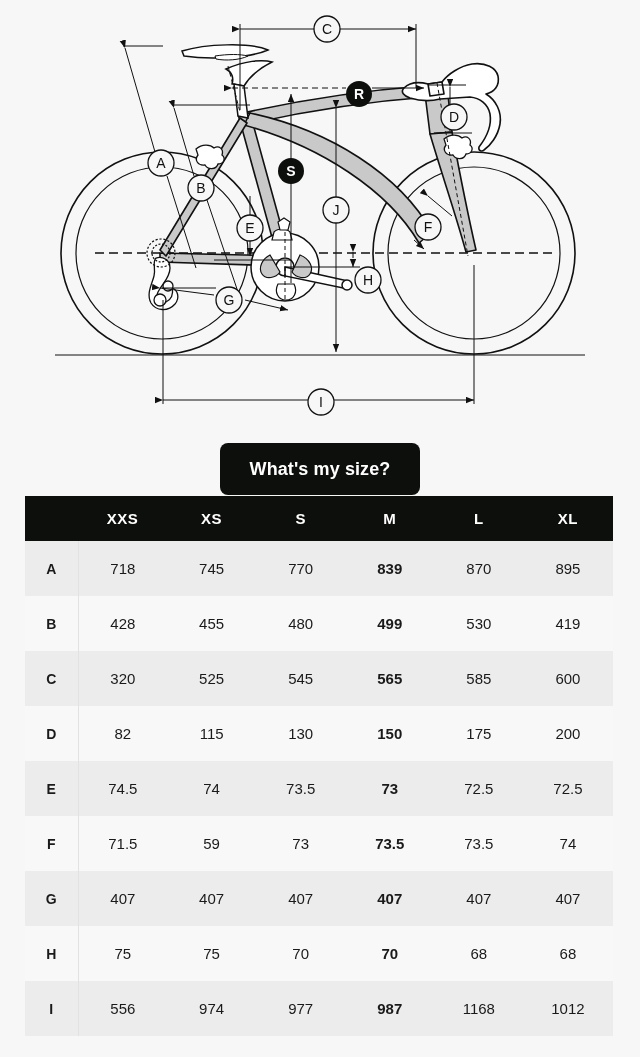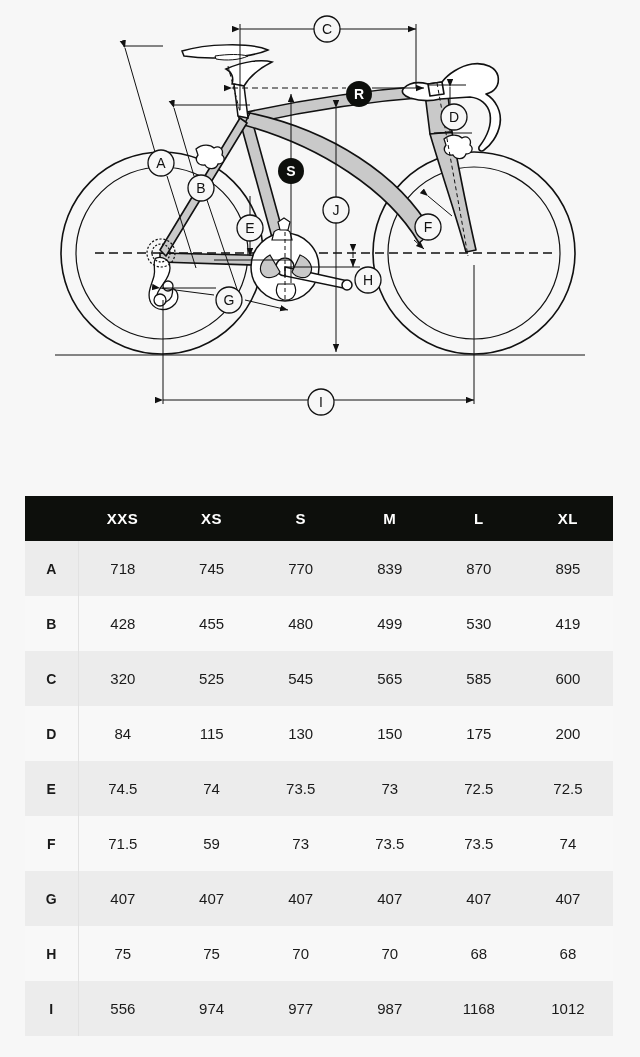--- a/index.html
+++ b/index.html
@@ -75,21 +75,21 @@
     border-right: 0;
   }
   #geo-table tbody tr.odd td { background: #ececec; }
   #geo-table tbody tr.even td { background: #f8f8f8; }
   #geo-table tbody td.rowlabel {
     font-weight: bold;
     font-size: 14px;
     border-right: 1px solid #e2e2e2;
     width: 53px;
   }
-  #geo-table tbody td.highlight { font-weight: normal; }
+  #geo-table tbody td.highlight { font-weight: bold; }
   #geo-table col.c-label { width: 53px; }
   #geo-table col.c-size  { width: 89px; }
 </style>
 </head>
 <body>
 
 <div id="page">
 
   <div id="geo-diagram">
     <svg viewBox="0 0 640 430" xmlns="http://www.w3.org/2000/svg">
@@ -291,20 +291,23 @@
           <text x="359" y="99" text-anchor="middle" font-family="Liberation Sans, sans-serif" font-size="14" font-weight="bold" fill="#ffffff">R</text>
         </g>
         <g>
           <circle cx="291" cy="171" r="13" fill="#0d0f0c"></circle>
           <text x="291" y="176" text-anchor="middle" font-family="Liberation Sans, sans-serif" font-size="14" font-weight="bold" fill="#ffffff">S</text>
         </g>
       </g>
     </svg>
   </div>
 
+  <div id="size-button-wrap">
+    <button id="size-button" type="button">What's my size?</button>
+  </div>
 
   <div id="geo-table-wrap">
     <table id="geo-table">
       <colgroup>
         <col class="c-label">
           <col class="c-size">
           <col class="c-size">
           <col class="c-size">
         <col class="c-size">
           <col class="c-size">
@@ -344,21 +347,21 @@
           <td class="rowlabel">C</td>
           <td>320</td>
           <td>525</td>
           <td>545</td>
           <td class="highlight">565</td>
           <td>585</td>
           <td>600</td>
         </tr>
         <tr class="even">
           <td class="rowlabel">D</td>
-          <td>84</td>
+          <td>82</td>
           <td>115</td>
           <td>130</td>
           <td class="highlight">150</td>
           <td>175</td>
           <td>200</td>
         </tr>
         <tr class="odd">
           <td class="rowlabel">E</td>
           <td>74.5</td>
           <td>74</td>

